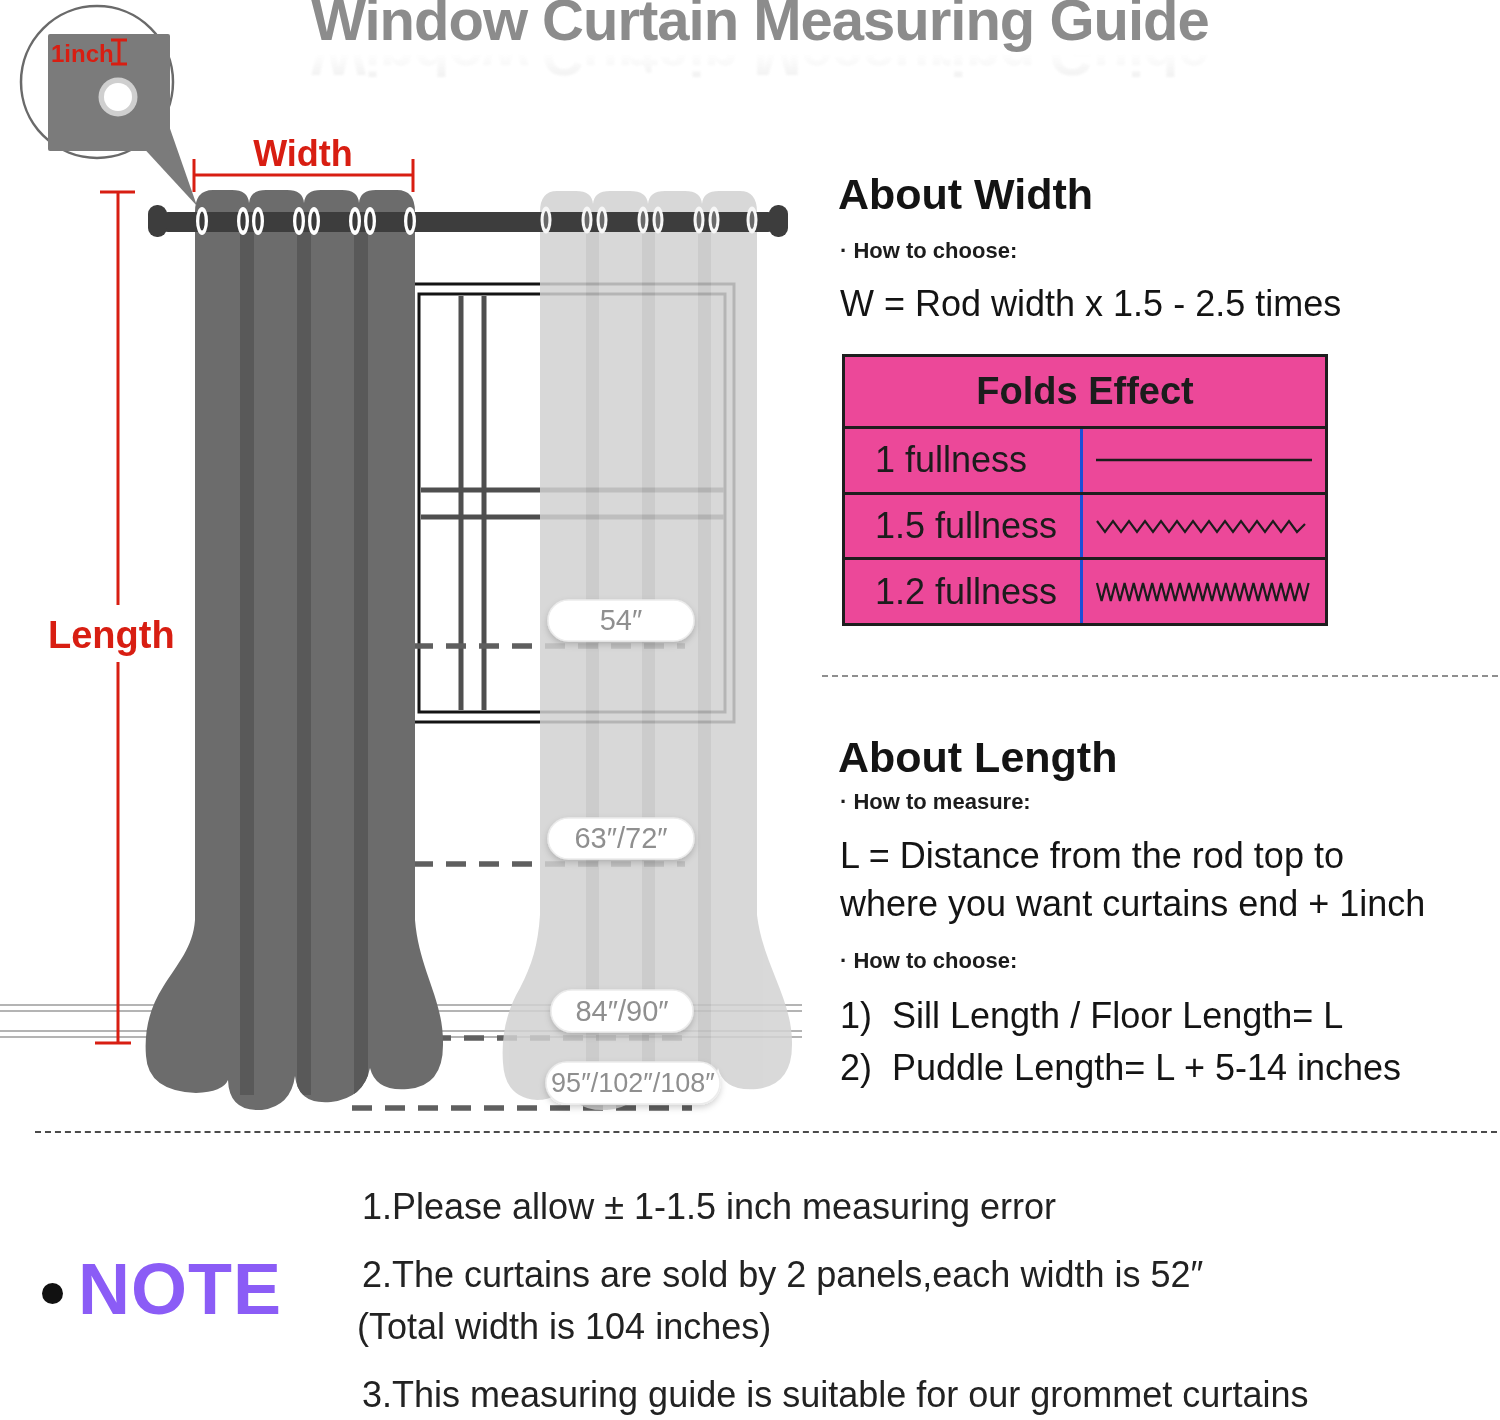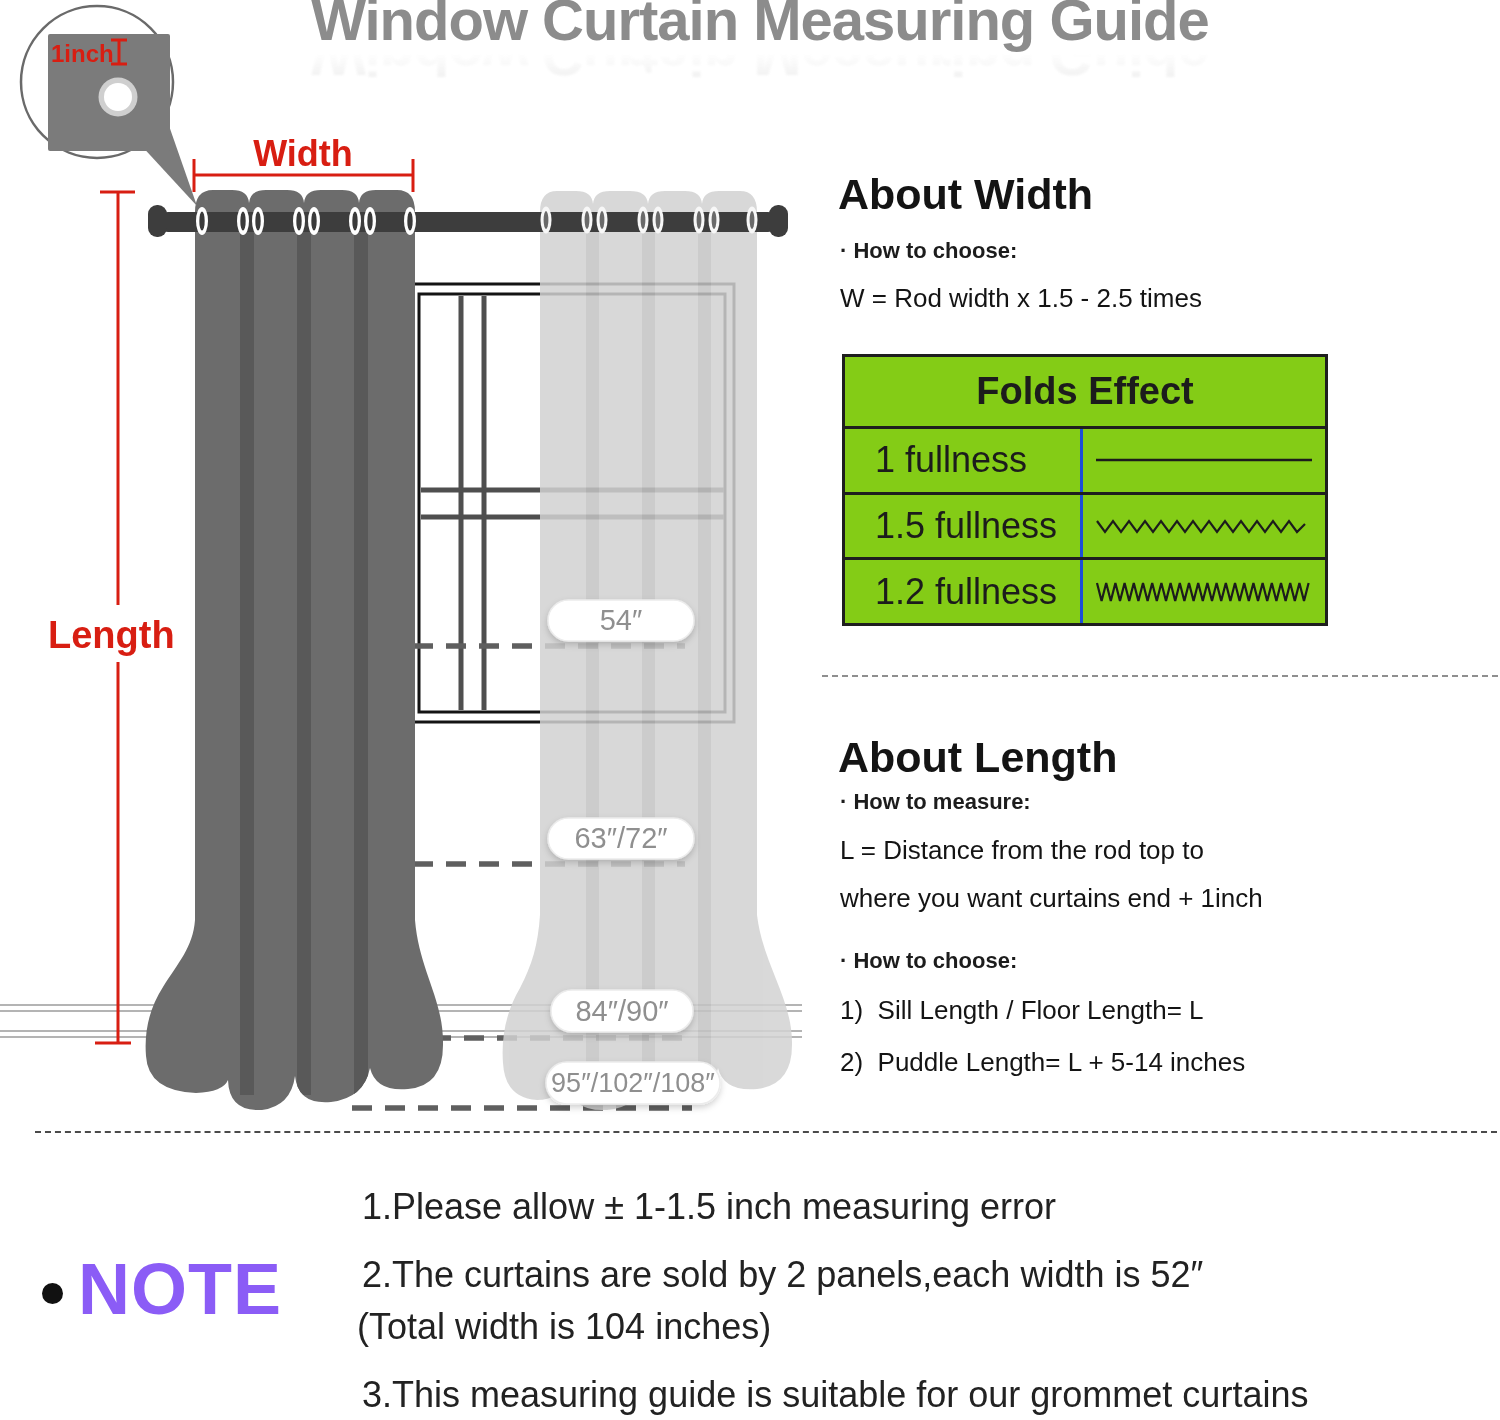--- a/index.html
+++ b/index.html
@@ -10,24 +10,24 @@
   .title-wrap{position:absolute;top:-10px;left:0;width:1500px;text-align:center;padding-left:20px;box-sizing:border-box;}
   .main-title{display:block;font-size:58px;font-weight:700;letter-spacing:-1px;color:#8c8c8c;line-height:1.05;}
   .title-reflection{display:block;font-size:58px;font-weight:700;letter-spacing:-1px;color:#8c8c8c;line-height:1.05;
     transform:scaleY(-1);opacity:.28;filter:blur(1px);margin-top:-12px;height:46px;overflow:hidden;
     -webkit-mask-image:linear-gradient(to bottom,rgba(0,0,0,.55),rgba(0,0,0,0) 70%);
     mask-image:linear-gradient(to bottom,rgba(0,0,0,.55),rgba(0,0,0,0) 70%);}
 
   .abs{position:absolute;}
   .h2{font-size:43px;font-weight:600;color:#141414;}
   .body-txt{font-size:22px;font-weight:700;color:#1c1c1c;white-space:pre;}
-  .formula{font-size:26px;font-weight:400;color:#141414;white-space:pre;}
+  .formula{font-size:36px;font-weight:400;color:#141414;white-space:pre;}
 
   
-  .folds-table{position:absolute;left:842px;top:354px;width:486px;height:272px;border:3px solid #1e1e1e;box-sizing:border-box;display:flex;flex-direction:column;background:#84cc16;}
+  .folds-table{position:absolute;left:842px;top:354px;width:486px;height:272px;border:3px solid #1e1e1e;box-sizing:border-box;display:flex;flex-direction:column;background:#ec4899;}
   .ft-header{height:69px;border-bottom:3px solid #1e1e1e;display:flex;align-items:center;justify-content:center;font-size:38px;font-weight:600;}
   .ft-row{flex:1;display:flex;min-height:0;}
   .ft-row + .ft-row{border-top:3px solid #1e1e1e;}
   .ft-c1{width:238px;border-right:3px solid #1d4ed8;display:flex;align-items:center;padding-left:30px;font-size:36px;box-sizing:border-box;}
   .ft-c2{flex:1;display:flex;align-items:center;justify-content:center;}
 
   .dashed-div{border-top:2px dashed #8f8f8f;height:0;}
   .dashed-div.dark{border-top:2px dashed #4a4a4a;}
 
   

